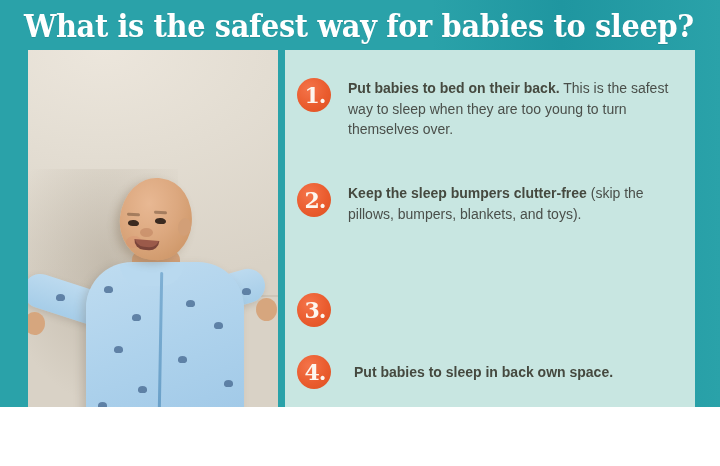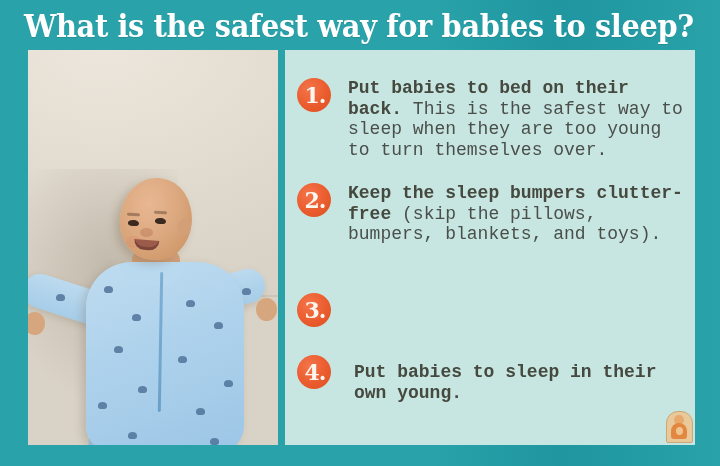--- a/index.html
+++ b/index.html
@@ -7,21 +7,21 @@
     padding: 0;
     background: #ffffff;
   }
   body {
     font-family: "DejaVu Serif", serif;
   }
 
   .poster {
     position: relative;
     width: 720px;
-    height: 466px;
+    height: 407px;
     background: #8b5cf6;
     overflow: hidden;
   }
 
   
   .poster::before {
     content: "";
     position: absolute;
     inset: 0;
     background: linear-gradient(90deg, #2aa2a9 0%, #2aa2a9 60%, #1f96a0 78%, #2aa2a9 100%);
@@ -279,22 +279,22 @@
     text-align: center;
     letter-spacing: -1px;
     text-indent: 4px;
     z-index: 2;
   }
   .num span { position: relative; left: -1px; }
 
   .body-text {
     margin-left: 51px;
     color: #4a4f4a;
-    font-family: Liberation Mono, monospace;
-    font-size: 18px;
+    font-family: Liberation Sans, sans-serif;
+    font-size: 14px;
     line-height: 20.5px;
   }
   .body-text .lead {
     font-weight: bold;
     color: #45493f;
   }
   .body-text .rest {
     font-weight: normal;
   }
   .item-3 .body-text,
@@ -425,21 +425,21 @@
       <div class="num">
         <span>3.</span>
       </div>
     </div>
 
     <div class="item item-4">
       <div class="num">
         <span>4.</span>
       </div>
       <div class="body-text">
-        <span class="lead">Put babies to sleep in their own young.</span>
+        <span class="lead">Put babies to sleep in back own space.</span>
         <span class="rest"></span>
       </div>
     </div>
 
   </div>
 
   <div class="logo">
     <div class="logo-head"></div>
     <div class="logo-body"></div>
     <div class="logo-inner"></div>

